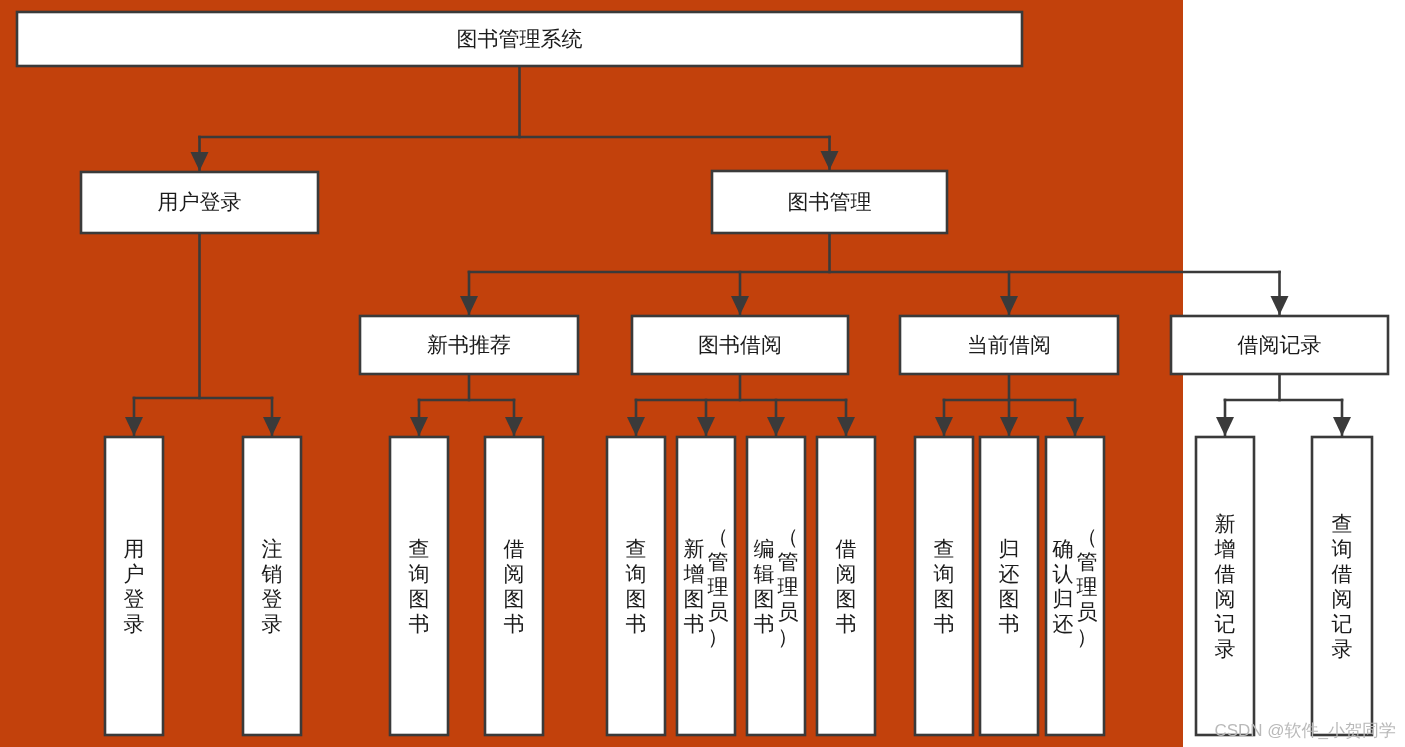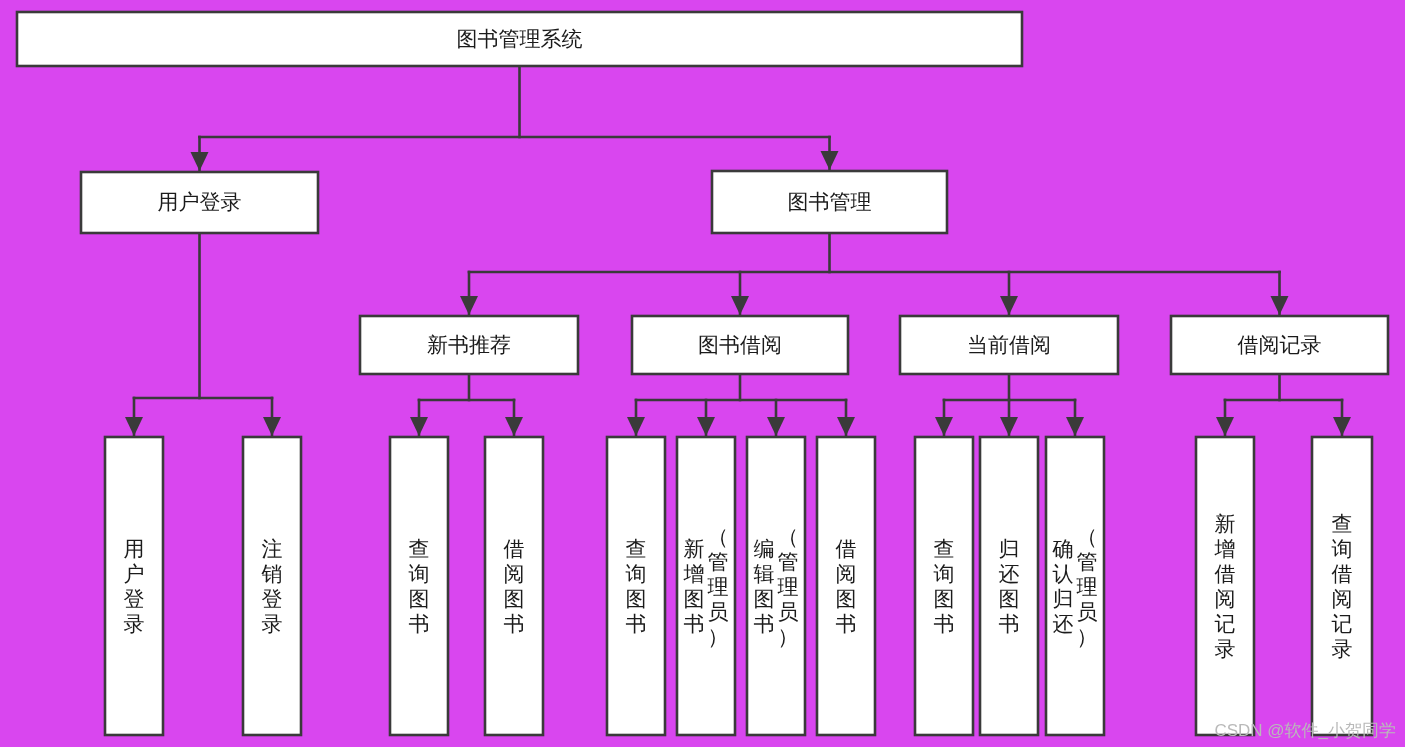--- a/index.html
+++ b/index.html
@@ -8,23 +8,23 @@
     background: #ffffff;
   }
   body {
     width: 1405px;
     height: 747px;
     font-family: "Liberation Sans", "DejaVu Sans", sans-serif;
     overflow: hidden;
   }
   #diagram-root {
     position: relative;
-    width: 1405px;
+    width: 1183px;
     height: 747px;
-    background: #d946ef;
+    background: #c2410c;
   }
   svg#diagram-canvas {
     position: absolute;
     top: 0;
     left: 0;
     width: 1405px;
     height: 747px;
     display: block;
   }
   .node-box {

